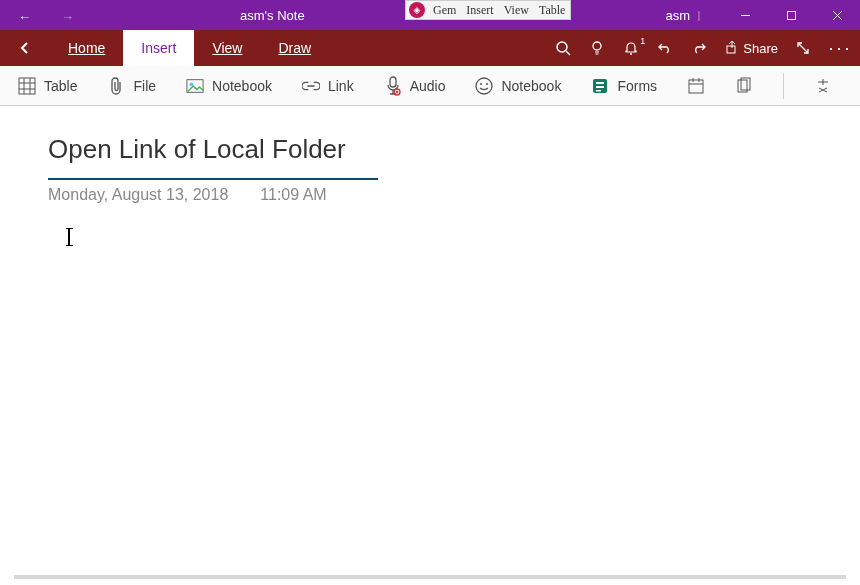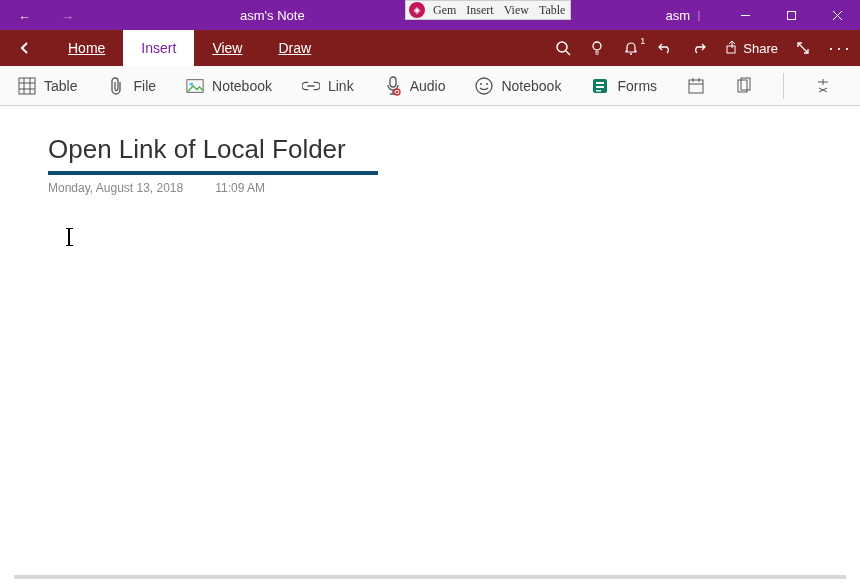--- a/index.html
+++ b/index.html
@@ -82,25 +82,25 @@
   .ribbon .rbtn { display:flex; align-items:center; gap:8px; }
   .ribbon .ico { width:18px; height:18px; display:flex; align-items:center; justify-content:center; }
   .ribbon .sep { width:1px; height:26px; background:#d0d0d0; }
   .page {
     padding: 28px 48px;
     position: relative;
     height: calc(585px - 30px - 36px - 40px);
   }
   .page-title {
     font-size: 26px; font-weight: 400; color: #333;
-    border-bottom: 4px solid #0c4a6e;
-    padding-bottom: 6px;
+    border-bottom: 2px solid #0c4a6e;
+    padding-bottom: 13px;
     width: 330px;
   }
-  .page-meta { display:flex; gap:32px; color:#888; font-size:12px; margin-top:6px;}
+  .page-meta { display:flex; gap:32px; color:#888; font-size:16px; margin-top:6px;}
   .cursor {
     position:absolute; left:68px; top:122px;
     width:1px; height:18px; border-left:1px solid #000; border-right:1px solid #000;
   }
   .cursor::before, .cursor::after {
     content:""; position:absolute; width:7px; height:1px; background:#000; left:-3px;
   }
   .cursor::before { top:0; }
   .cursor::after { bottom:0; }
   .footer-line {

